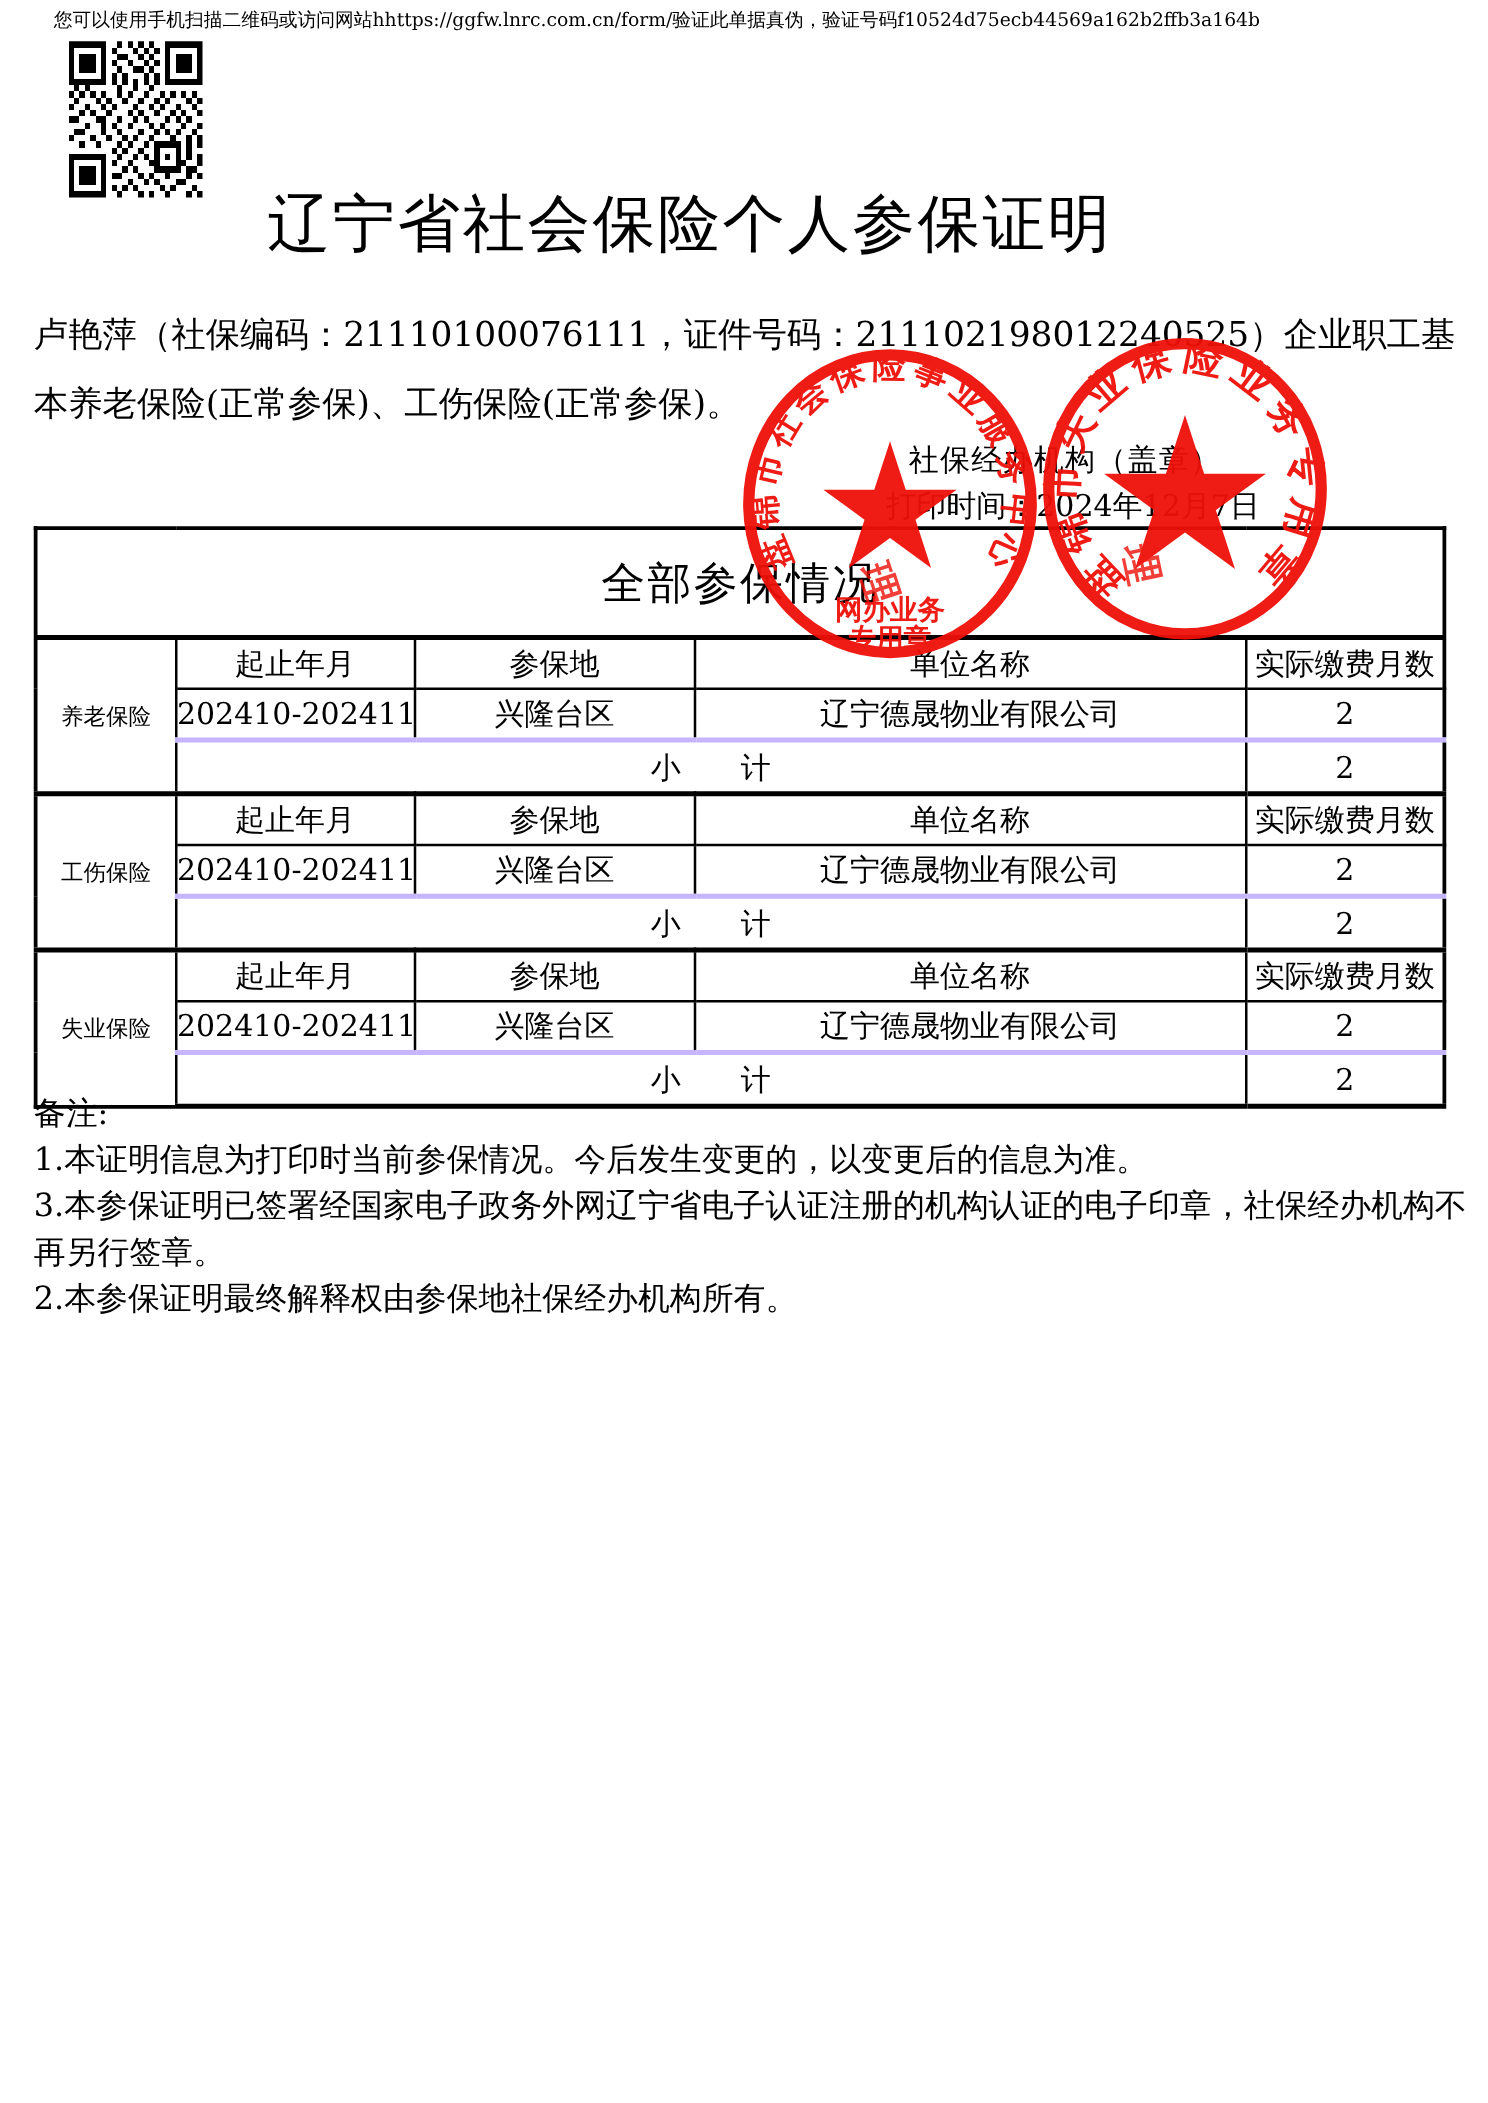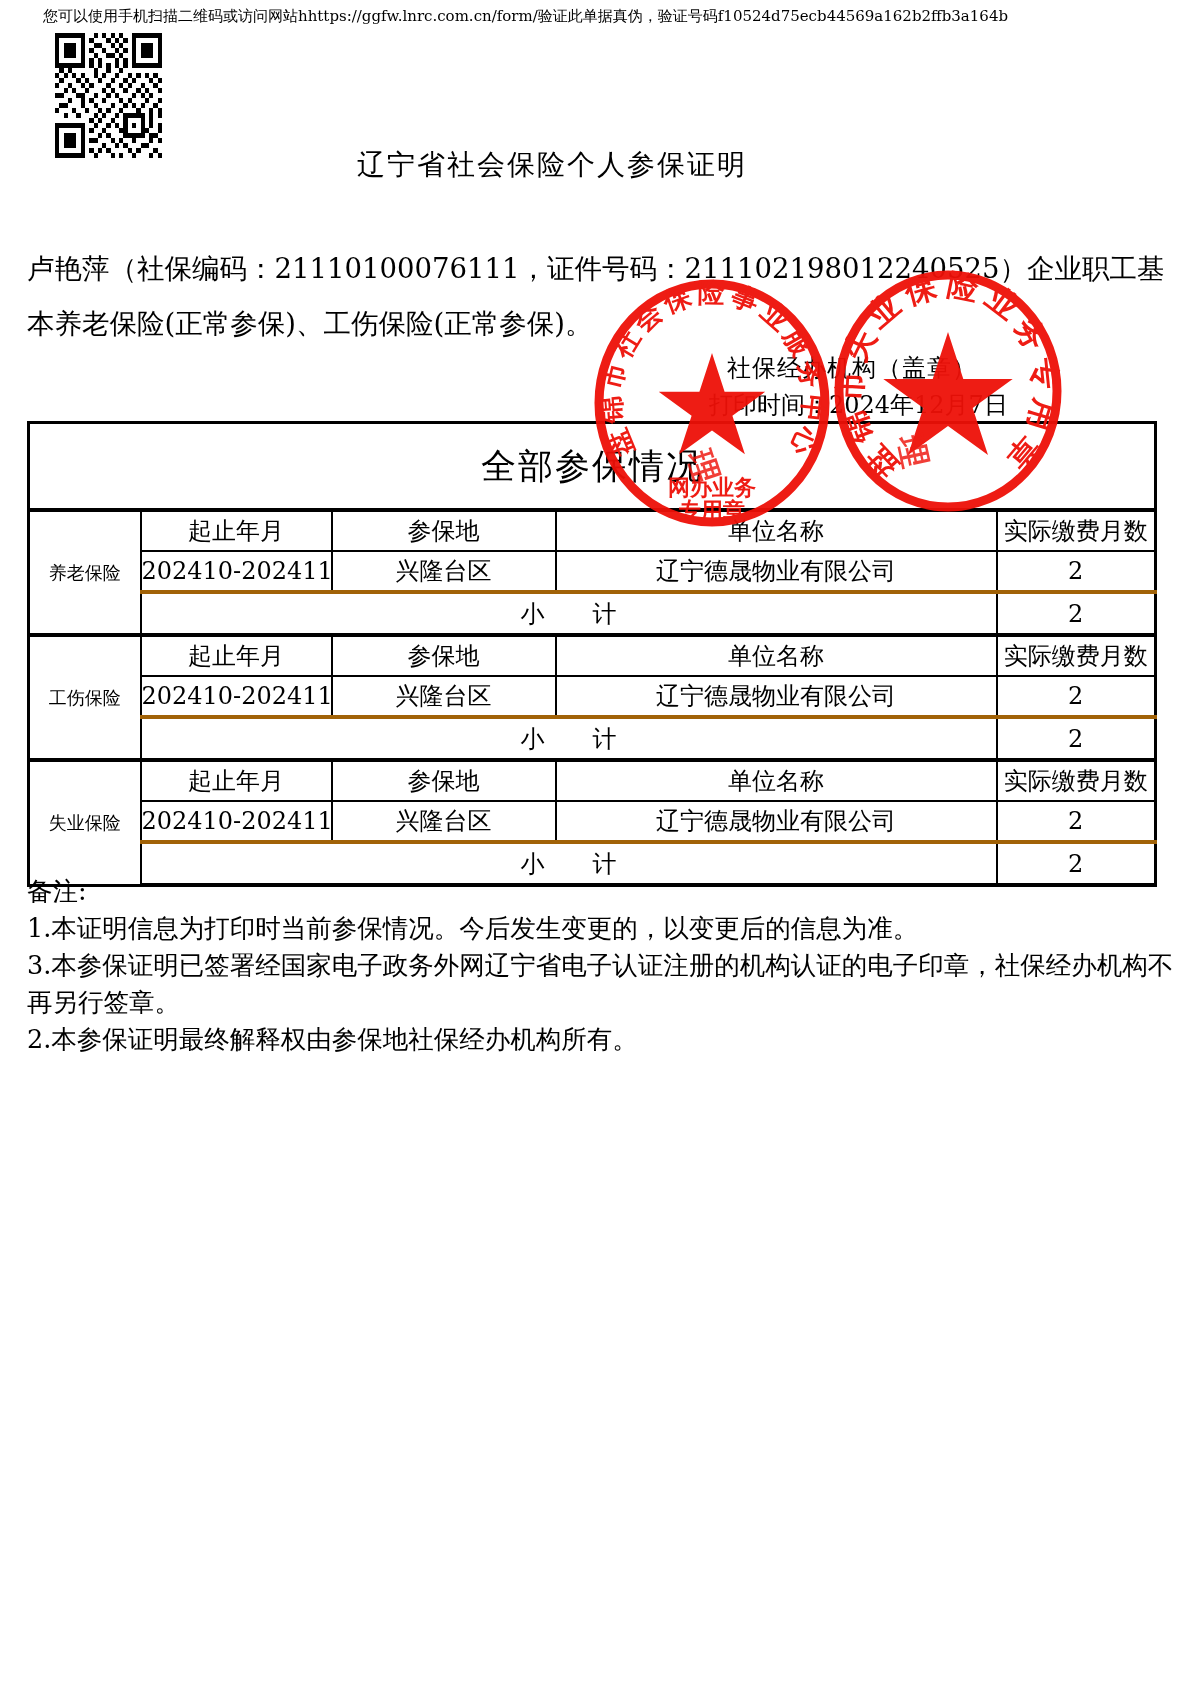--- a/index.html
+++ b/index.html
@@ -4,21 +4,21 @@
 <style>
   html,body{margin:0;padding:0;}
   body{
     width:1190px;height:1682px;position:relative;background:#ffffff;color:#000;
     font-family:"DejaVu Serif","Liberation Serif",serif;
     overflow:hidden;
   }
   .abs{position:absolute;}
   .verify-line{left:43px;top:7px;font-size:15px;white-space:nowrap;}
   .qr-code{left:55px;top:33px;width:107px;height:125px;}
-  .doc-title{left:0;top:146px;width:1104px;text-align:center;font-size:28px;letter-spacing:2px;white-space:nowrap;}
+  .doc-title{left:0;top:146px;width:1104px;text-align:center;font-size:50px;letter-spacing:2px;white-space:nowrap;}
   .person-info{left:27px;top:241px;width:1158px;font-size:27.5px;line-height:55px;}
   .stamp-text{font-size:24px;white-space:nowrap;z-index:1;}
   .agency-sign-line{left:727px;top:352px;letter-spacing:1px;}
   .print-time-line{left:709px;top:389px;}
   .seal{z-index:5;opacity:.95;}
   .seal-left{left:592px;top:277px;width:240px;height:252px;}
   .seal-right{left:833px;top:268px;width:230px;height:246px;}
   .seal text{font-family:"DejaVu Serif","Liberation Serif",serif;font-weight:bold;}
 
   .insurance-table{
@@ -26,21 +26,21 @@
     border-collapse:collapse;table-layout:fixed;z-index:2;position:absolute;
     font-size:24px;
   }
   .insurance-table td{
     border:2px solid #000;text-align:center;vertical-align:middle;
     padding:0;overflow:hidden;white-space:nowrap;
   }
   .insurance-table{border:3px solid #000;}
   .cap-row td{height:84px;font-size:35px;letter-spacing:2px;border-bottom:2px solid #000;margin-left:44px;}
   .hdr-row td{height:38px;text-align:center;}
-  .data-row td{height:38px;border-bottom:4px solid #a16207;}
+  .data-row td{height:38px;border-bottom:4px solid #c4b5fd;}
   .sub-row td{height:39px;border-bottom:4px solid #000;}
   .gname{font-size:18px;}
   tbody.ins-group{border-top:4px solid #000;}
 
   .notes{left:27px;top:873px;width:1162px;font-size:25.5px;line-height:37px;z-index:1;}
   .notes .note-line{display:block;}
 </style>
 </head>
 <body>
 

